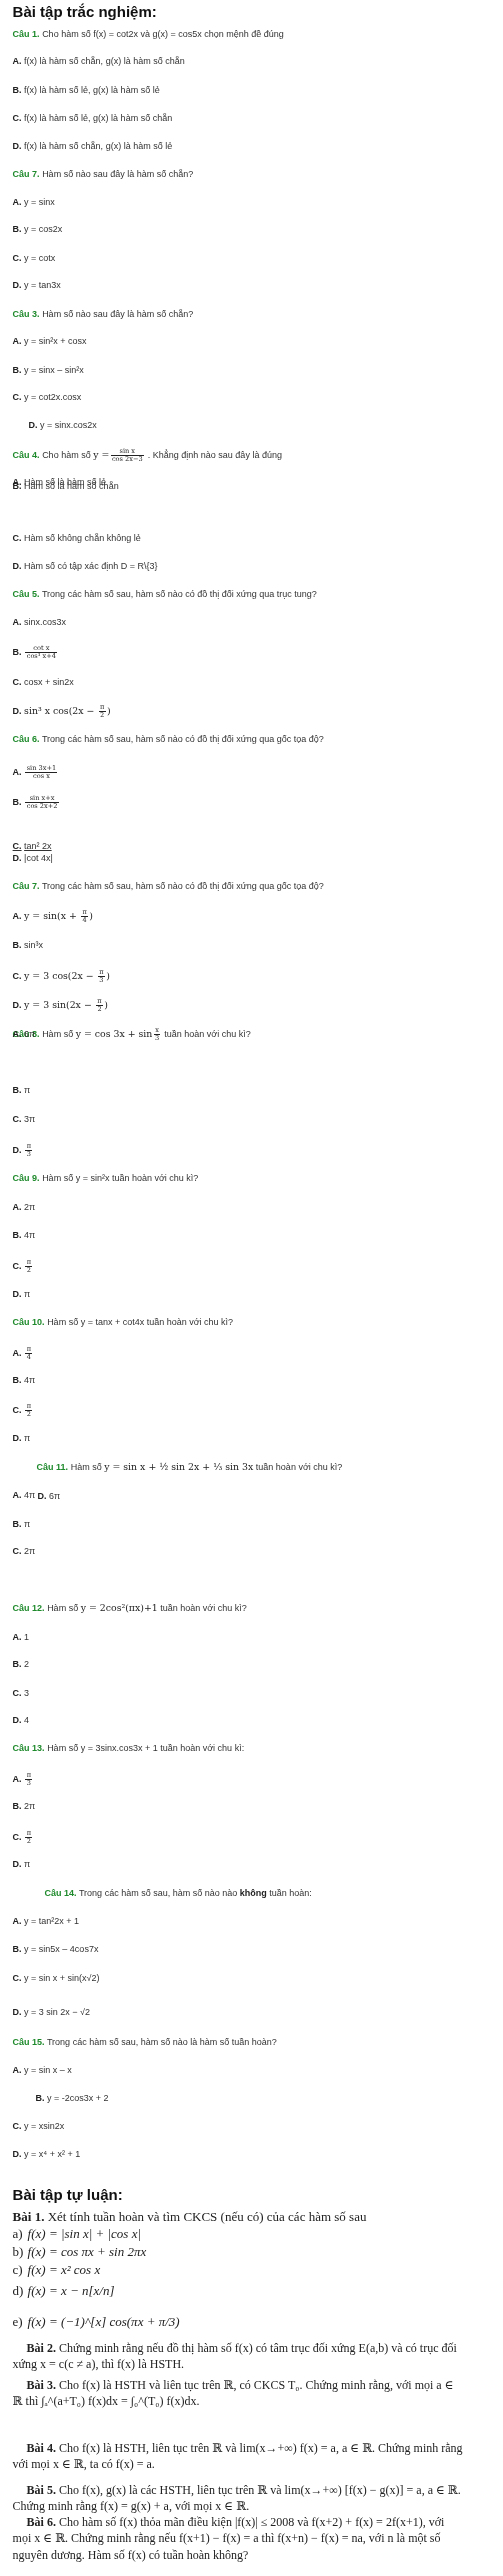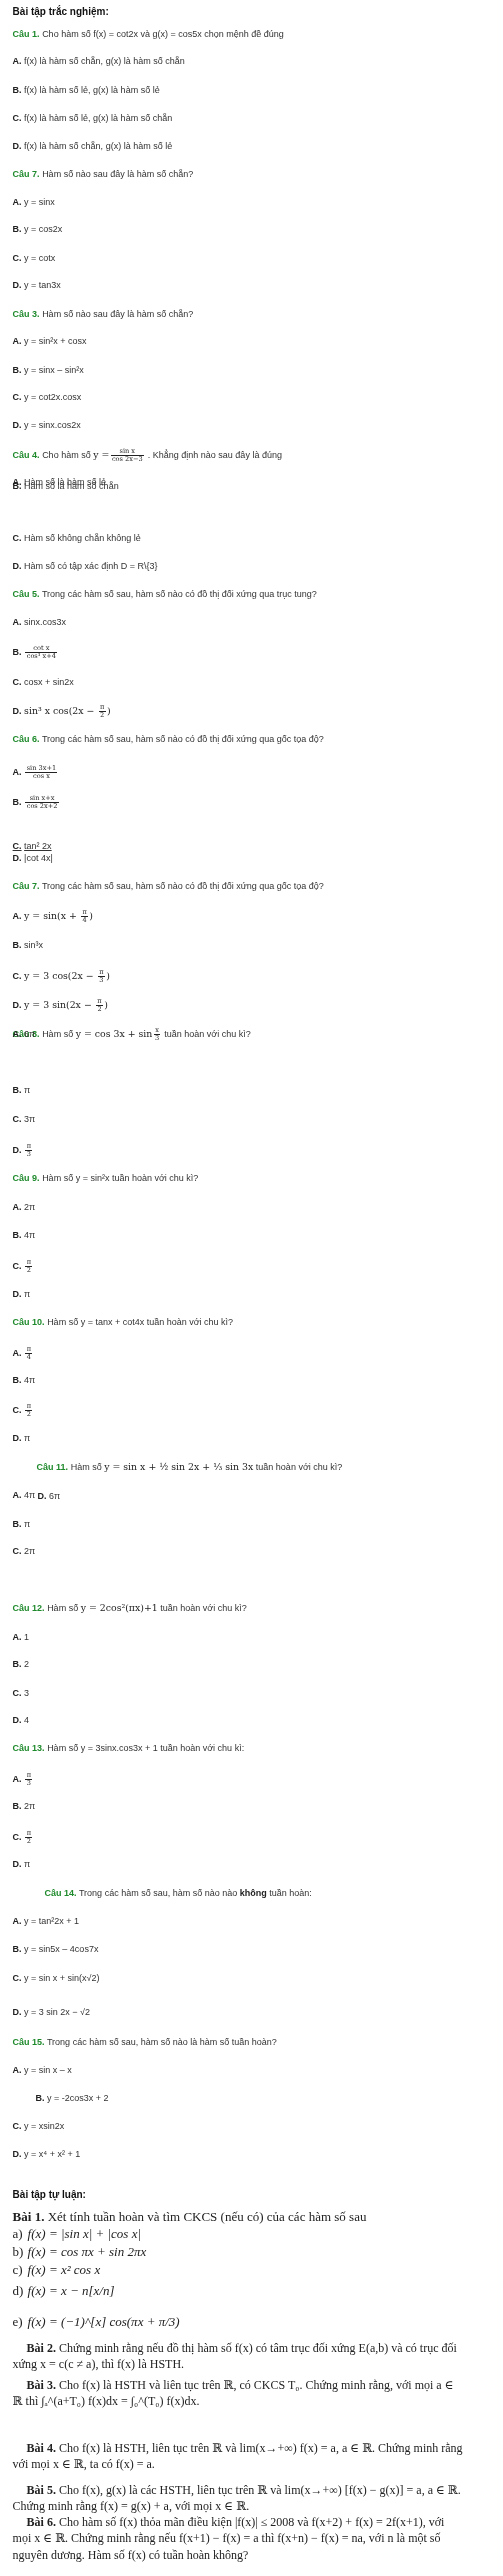--- a/index.html
+++ b/index.html
@@ -1,19 +1,19 @@
 <!DOCTYPE html>
 <html style="font-size:10px"><head>
 <meta charset="utf-8">
 <style>
   html, body { margin: 0; padding: 0; background: #ffffff; }
   body { width: 503px; height: 2576px; position: relative; overflow: hidden;
          font-family: "Liberation Sans", "DejaVu Sans", sans-serif; color: #333333; }
   .line { position: absolute; left: 12.6px; white-space: nowrap; font-size: 9px; line-height: 12.6px; }
-  .heading { font-weight: bold; color: #111111; font-size: 10px; }
+  .heading { font-weight: bold; color: #111111; font-size: 15px; }
   .q-num { color: #1f8a2c; font-weight: bold; }
   .opt-letter { font-weight: bold; color: #222; margin-right: 2.5px; }
   .math { font-family: "DejaVu Serif", "Liberation Serif", serif; font-size: 9.4px; color: #222; }
   .frac { display: inline-flex; flex-direction: column; vertical-align: middle; text-align: center;
           font-family: "DejaVu Serif", "Liberation Serif", serif; font-size: 6.6px; line-height: 7px; color:#222; margin: 0 1.3px; }
   .frac .num { border-bottom: 0.6px solid #222; padding: 0 1.3px; }
   .frac .den { padding: 0 1.3px; }
   .essay { position: absolute; left: 12.6px; width: 453px; font-family: "Liberation Serif", "DejaVu Serif", serif;
            font-size: 12px; line-height: 16.4px; color: #222; white-space: normal; }
   .essay .b { font-weight: bold; }
@@ -34,21 +34,21 @@
     <div class="line" style="top: 140px;"><span class="opt-letter">D.</span><span>f(x) là hàm số chẵn, g(x) là hàm số lẻ</span></div>
     <div class="line" style="top: 168px;"><span class="q-num">Câu 7.</span> <span>Hàm số nào sau đây là hàm số chẵn?</span></div>
     <div class="line" style="top: 196px;"><span class="opt-letter">A.</span><span>y =  sinx</span></div>
     <div class="line" style="top: 223px;"><span class="opt-letter">B.</span><span>y = cos2x</span></div>
     <div class="line" style="top: 252px;"><span class="opt-letter">C.</span><span>y = cotx</span></div>
     <div class="line" style="top: 279px;"><span class="opt-letter">D.</span><span>y = tan3x</span></div>
     <div class="line" style="top: 308px;"><span class="q-num">Câu 3.</span> <span>Hàm số nào sau đây là hàm số chẵn?</span></div>
     <div class="line" style="top: 335px;"><span class="opt-letter">A.</span><span>y = sin²x + cosx</span></div>
     <div class="line" style="top: 364px;"><span class="opt-letter">B.</span><span>y = sinx – sin²x</span></div>
     <div class="line" style="top: 391px;"><span class="opt-letter">C.</span><span>y = cot2x.cosx</span></div>
-    <div class="line" style="top: 419px;"><span class="opt-letter">D.</span><span>y = sinx.cos2x</span></div>
+    <div class="line" style="top: 419px; margin-left: 16px;"><span class="opt-letter">D.</span><span>y = sinx.cos2x</span></div>
     <div class="line" style="top: 448px;"><span class="q-num">Câu 4.</span> <span>Cho hàm số</span> <span class="math">y =</span><span class="frac">
         <span class="num">sin x</span>
         <span class="den">cos 2x−3</span>
       </span> <span>. Khẳng định nào sau đây là đúng</span></div>
     <div class="line" style="top: 476px;"><span class="opt-letter">A.</span><span>Hàm số là hàm số lẻ</span></div>
     <div class="line" style="top: 480px;"><span class="opt-letter">B.</span><span>Hàm số là hàm số chẵn</span></div>
     <div class="line" style="top: 532px;"><span class="opt-letter">C.</span><span>Hàm số không chẵn không lẻ</span></div>
     <div class="line" style="top: 560px;"><span class="opt-letter">D.</span><span>Hàm số có tập xác định D = R\{3}</span></div>
     <div class="line" style="top: 588px;"><span class="q-num">Câu 5.</span> <span>Trong các hàm số sau, hàm số nào có đồ thị đối xứng qua trục tung?</span></div>
     <div class="line" style="top: 616px;"><span class="opt-letter">A.</span><span>sinx.cos3x</span></div>

